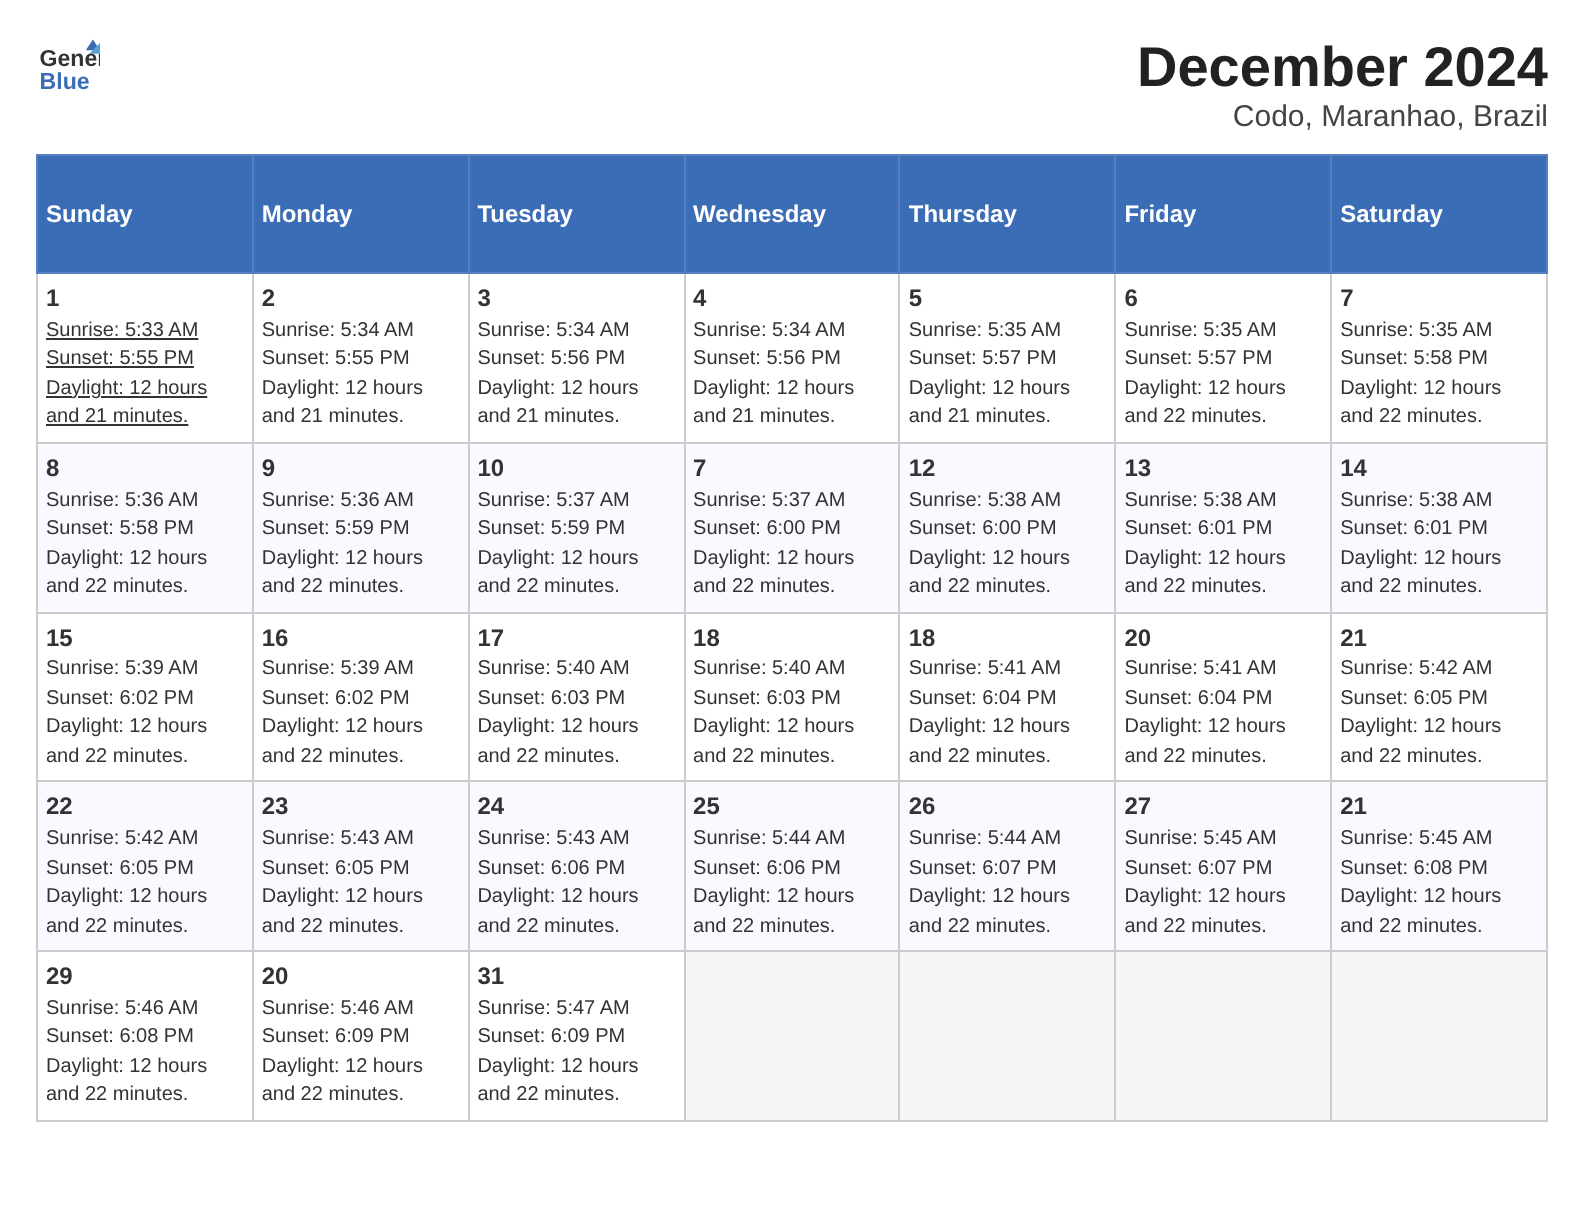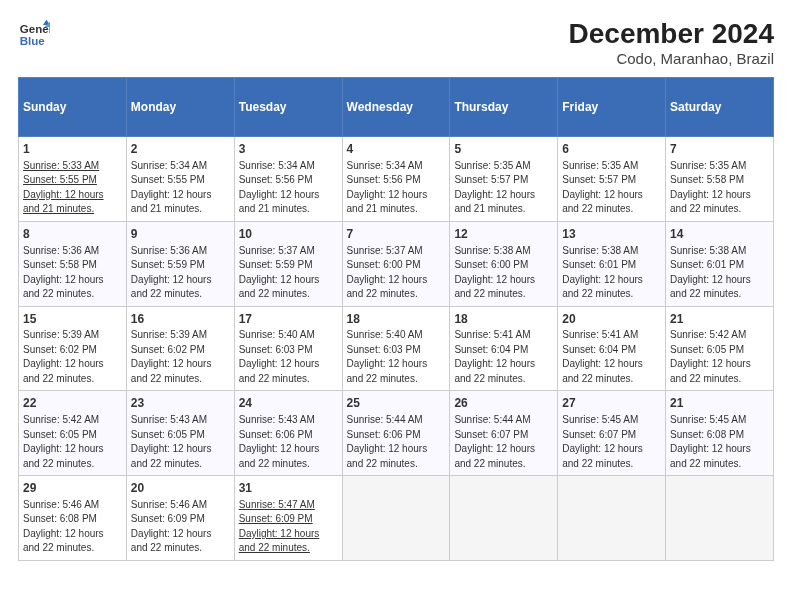--- a/index.html
+++ b/index.html
@@ -336,21 +336,21 @@
           </td>
           <td>
             <span class="day-num">20</span>
             <div class="day-info" style="white-space: pre-line;">Sunrise: 5:46 AM
 Sunset: 6:09 PM
 Daylight: 12 hours
 and 22 minutes.</div>
           </td>
           <td>
             <span class="day-num">31</span>
-            <div class="day-info" style="white-space: pre-line; text-decoration: underline;">Sunrise: 5:47 AM
+            <div class="day-info" style="white-space: pre-line;">Sunrise: 5:47 AM
 Sunset: 6:09 PM
 Daylight: 12 hours
 and 22 minutes.</div>
           </td>
           <td class="empty"></td>
           <td class="empty"></td>
           <td class="empty"></td>
           <td class="empty"></td>
         </tr>
       </tbody>

